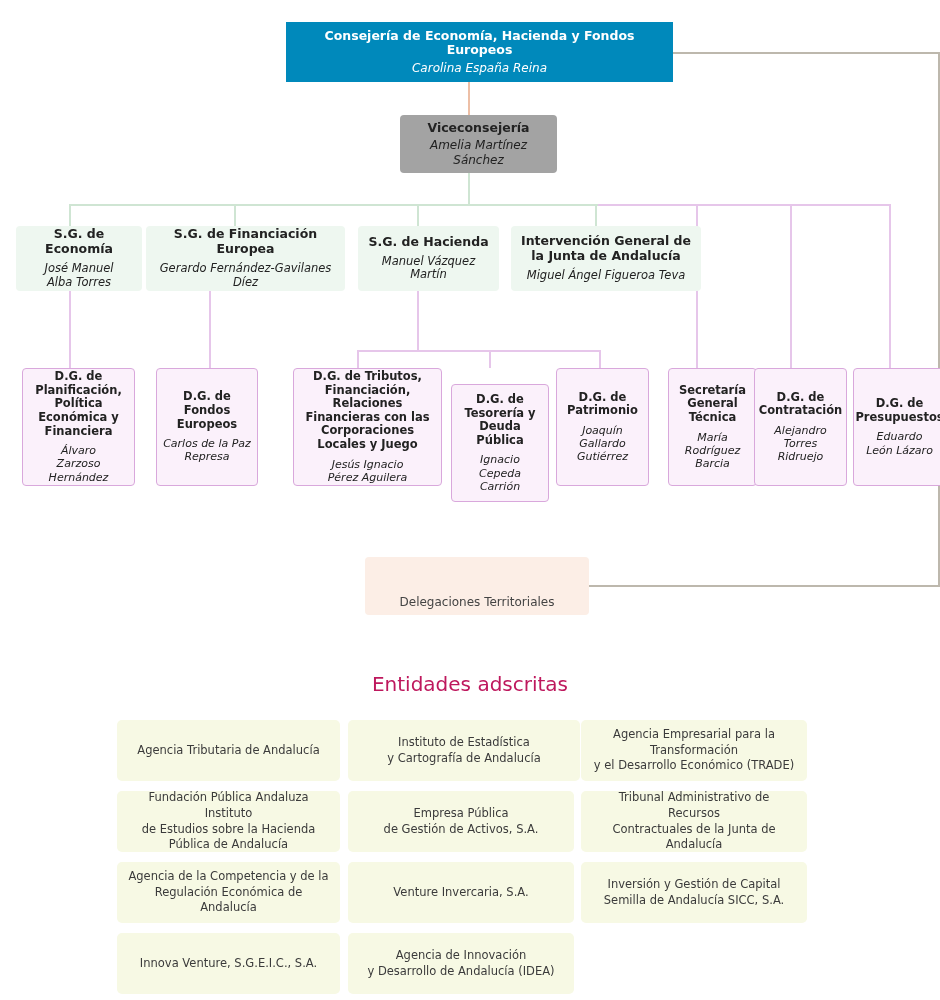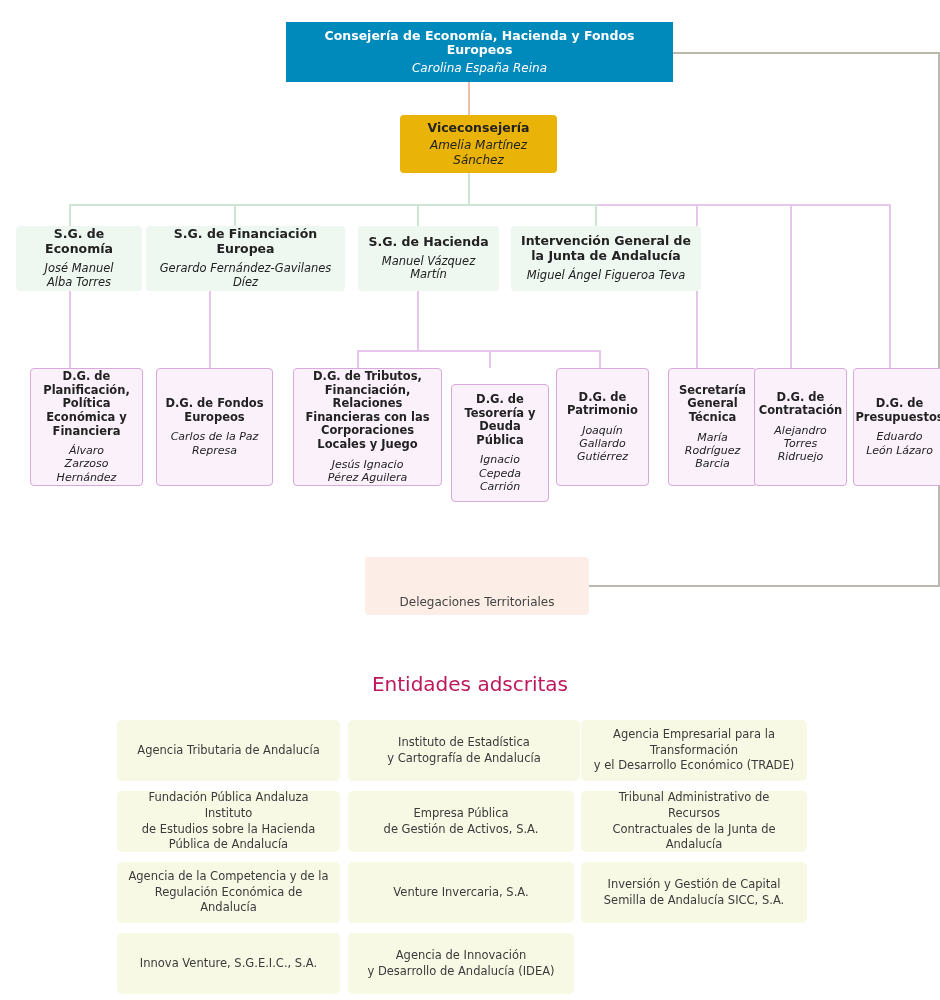--- a/index.html
+++ b/index.html
@@ -14,21 +14,21 @@
         text-align:center;padding:6px 6px;margin-left:10px;}
   .node .title{font-weight:bold;line-height:1.18;}
   .node .person{font-style:italic;line-height:1.2;}
 
   
   .lvl-conse{background:#0089bb;color:#ffffff;border-radius:0;}
   .lvl-conse .title{font-size:12.5px;}
   .lvl-conse .person{font-size:12px;margin-top:3px;}
 
   
-  .lvl-vice{background:#eab308;}
+  .lvl-vice{background:#a3a3a3;}
   .lvl-vice .title{font-size:12.5px;color:#222;}
   .lvl-vice .person{font-size:12px;margin-top:3px;}
 
   
   .lvl-sg{background:#eef7f0;}
   .lvl-sg .title{font-size:12.5px;}
   .lvl-sg .person{font-size:11.5px;margin-top:5px;}
 
   
   .lvl-dg{background:#fbf1fb;border:1px solid #d9a8dc;}
@@ -105,27 +105,27 @@
   <div class="node lvl-sg" style="left:348px;top:226px;width:141px;height:65px;">
     <div class="title">S.G. de Hacienda</div>
     <div class="person" style="white-space:pre-line;">Manuel Vázquez Martín</div>
   </div>
 
   <div class="node lvl-sg" style="left:501px;top:226px;width:190px;height:65px;">
     <div class="title">Intervención General de la Junta de Andalucía</div>
     <div class="person" style="white-space:pre-line;">Miguel Ángel Figueroa Teva</div>
   </div>
 
-  <div class="node lvl-dg" style="left:20px;top:368px;width:113px;height:118px;">
+  <div class="node lvl-dg" style="left:12px;top:368px;width:113px;height:118px;">
     <div class="title">D.G. de Planificación, Política Económica y Financiera</div>
     <div class="person" style="white-space:pre-line;">Álvaro
 Zarzoso Hernández</div>
   </div>
 
-  <div class="node lvl-dg" style="left:146px;top:368px;width:117px;height:118px;">
+  <div class="node lvl-dg" style="left:146px;top:368px;width:102px;height:118px;">
     <div class="title">D.G. de Fondos Europeos</div>
     <div class="person" style="white-space:pre-line;">Carlos de la Paz
 Represa</div>
   </div>
 
   <div class="node lvl-dg" style="left:283px;top:368px;width:149px;height:118px;">
     <div class="title">D.G. de Tributos, Financiación, Relaciones Financieras con las Corporaciones Locales y Juego</div>
     <div class="person" style="white-space:pre-line;">Jesús Ignacio
 Pérez Aguilera</div>
   </div>

